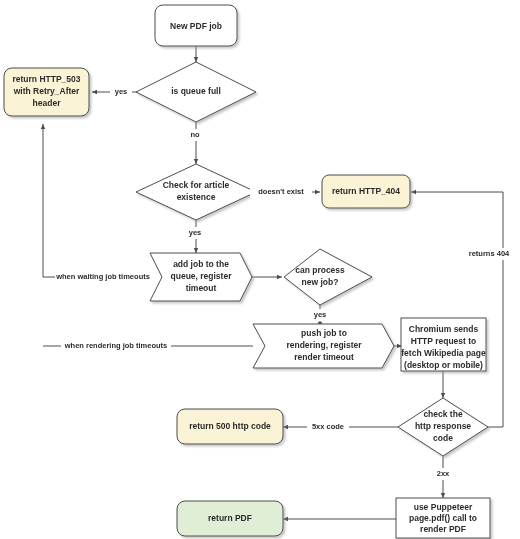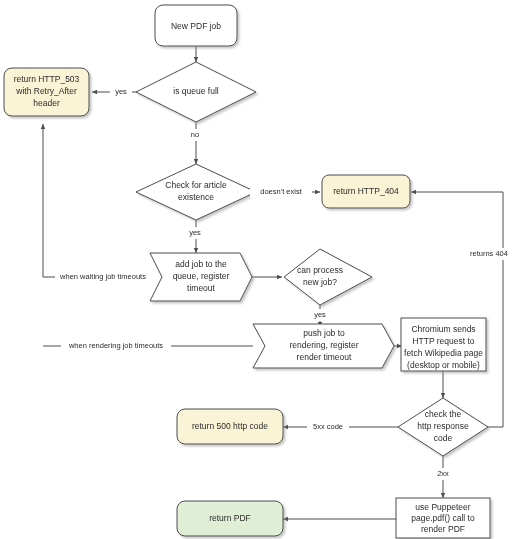--- a/index.html
+++ b/index.html
@@ -11,20 +11,21 @@
     width: 520px;
     height: 539px;
     font-family: "Liberation Sans", sans-serif;
     overflow: hidden;
   }
   #canvas {
     position: relative;
     width: 520px;
     height: 394px;
     background: #ffffff;
+    font-weight: bold;
   }
   svg.flow {
     position: absolute;
     left: 0;
     top: 0;
     width: 520px;
     height: 539px;
     display: block;
   }
   .node-shape {

